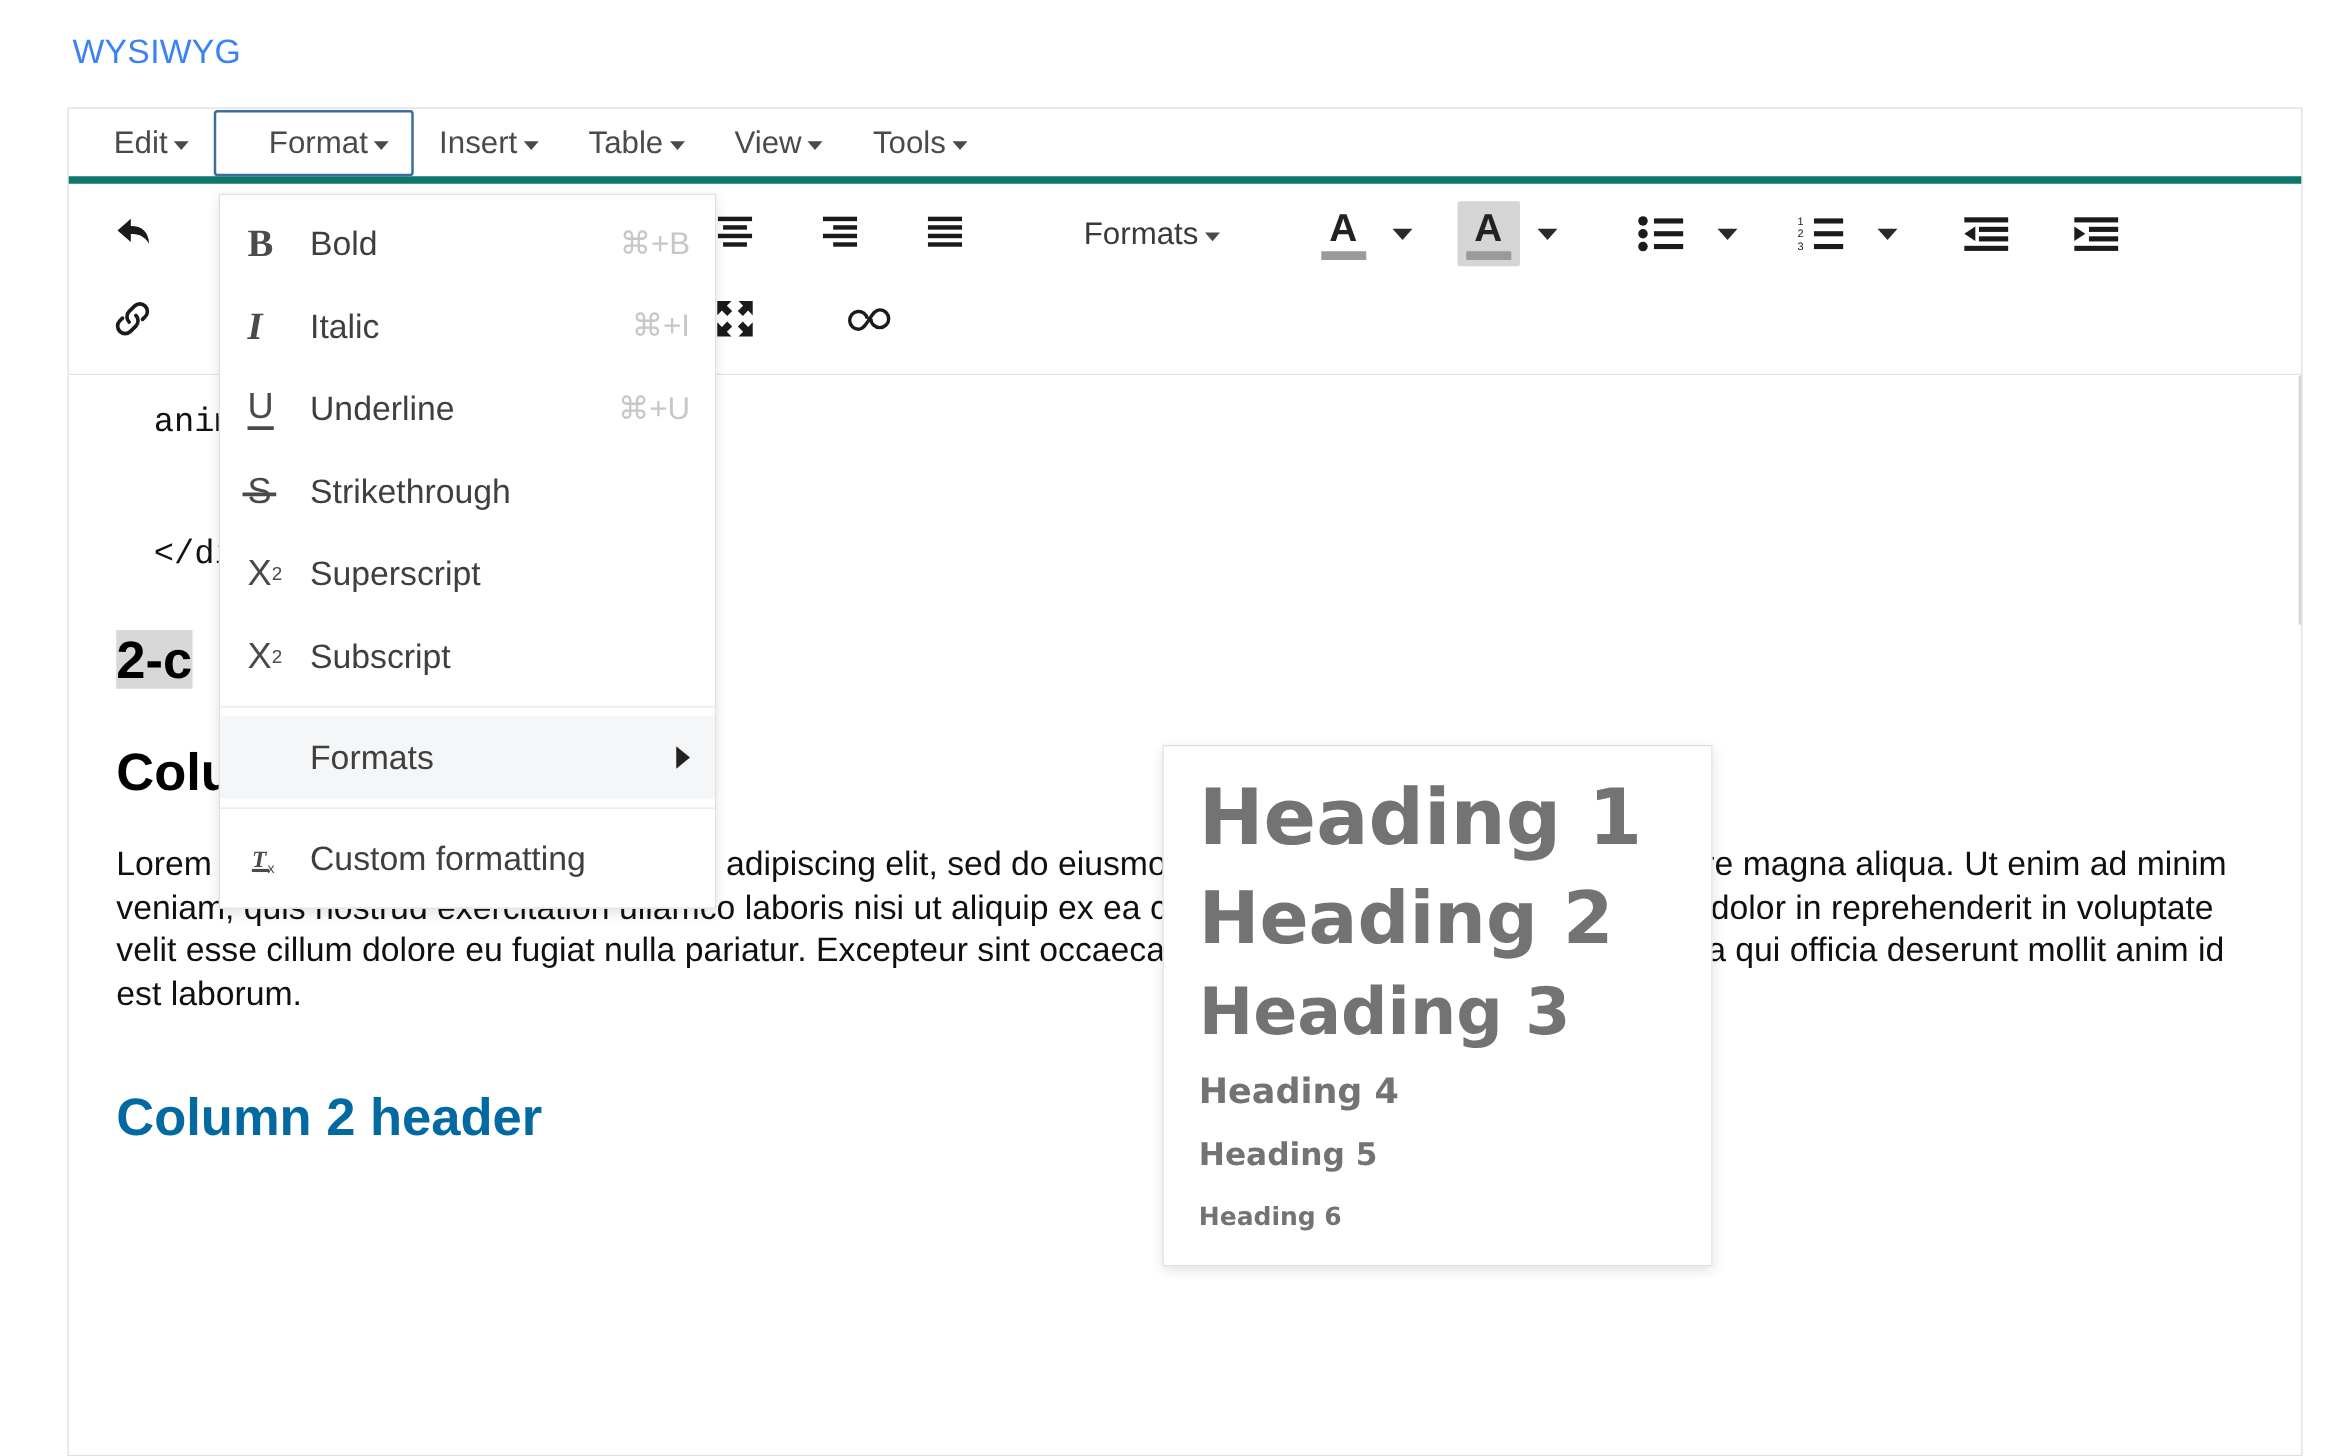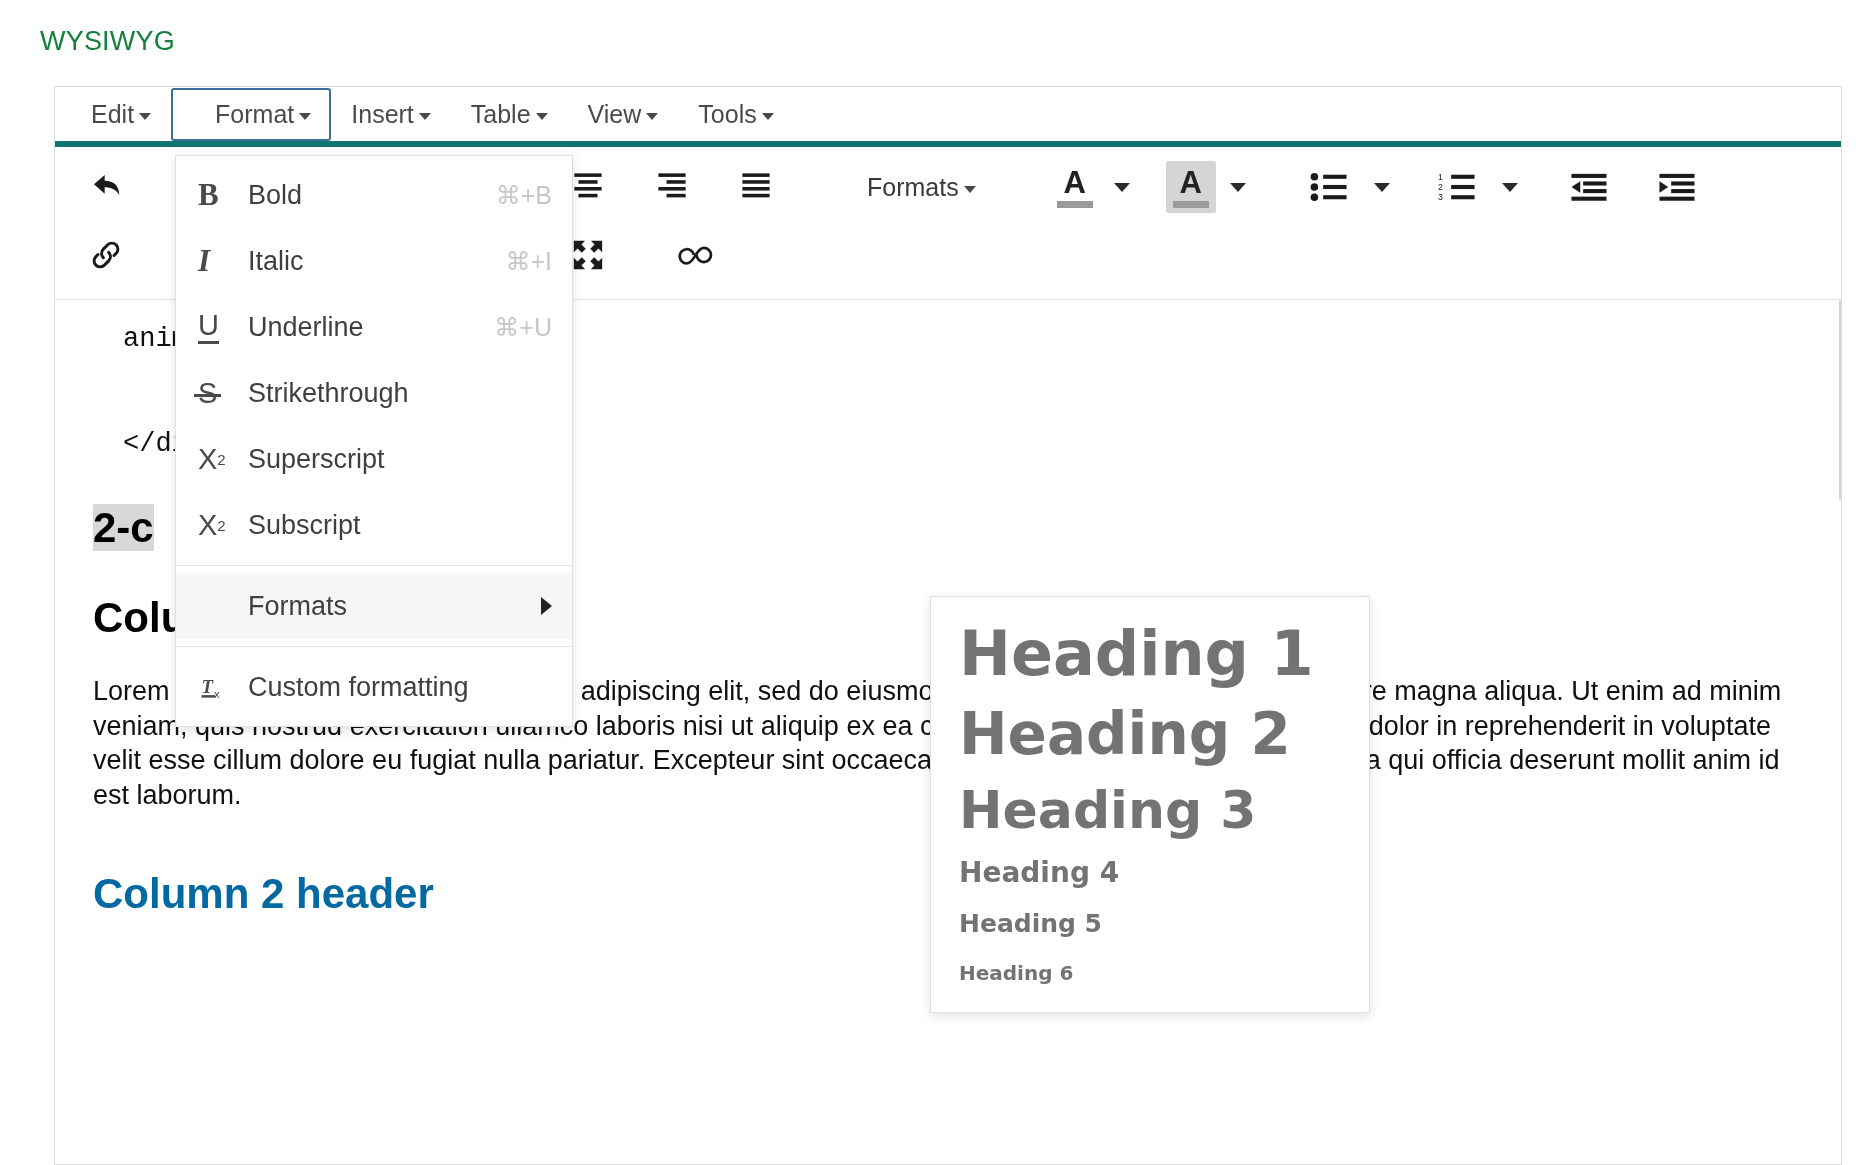--- a/index.html
+++ b/index.html
@@ -12,23 +12,23 @@
     position: relative;
     width: 1868px;
     height: 1165px;
     background: #ffffff;
     overflow: hidden;
   }
 
   
   .page-title {
     position: absolute;
-    left: 40px; top: 26px;
+    left: 58px; top: 26px;
     font-size: 27px;
-    color: #15803d;
+    color: #3b82f6;
     letter-spacing: .2px;
   }
 
   
   .editor {
     position: absolute;
     left: 54px; top: 86px;
     width: 1788px;
     height: 1079px;
     border: 1px solid #dedede;

